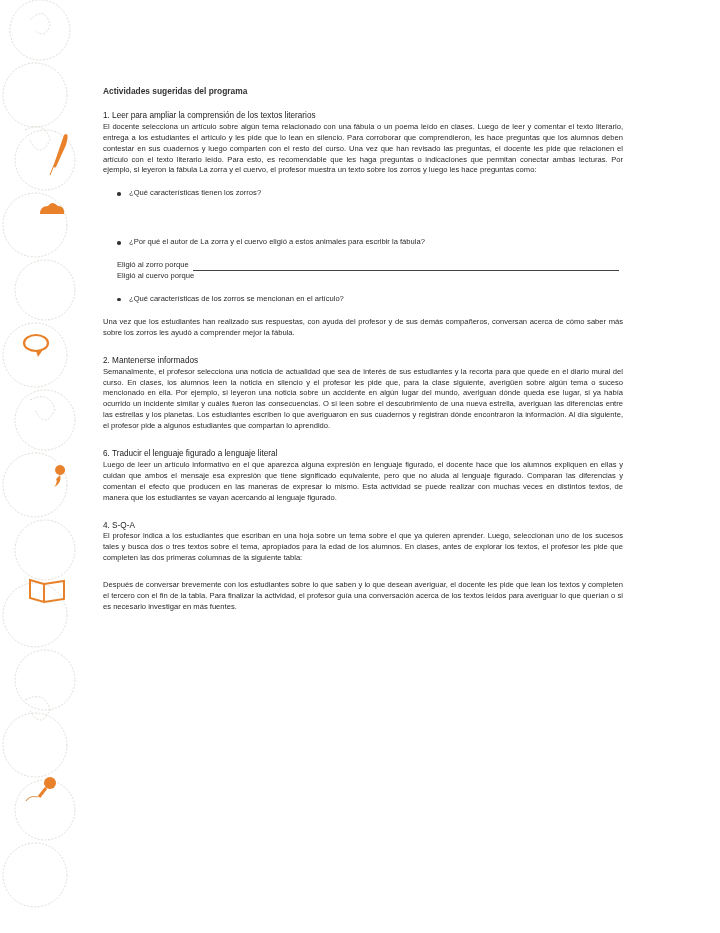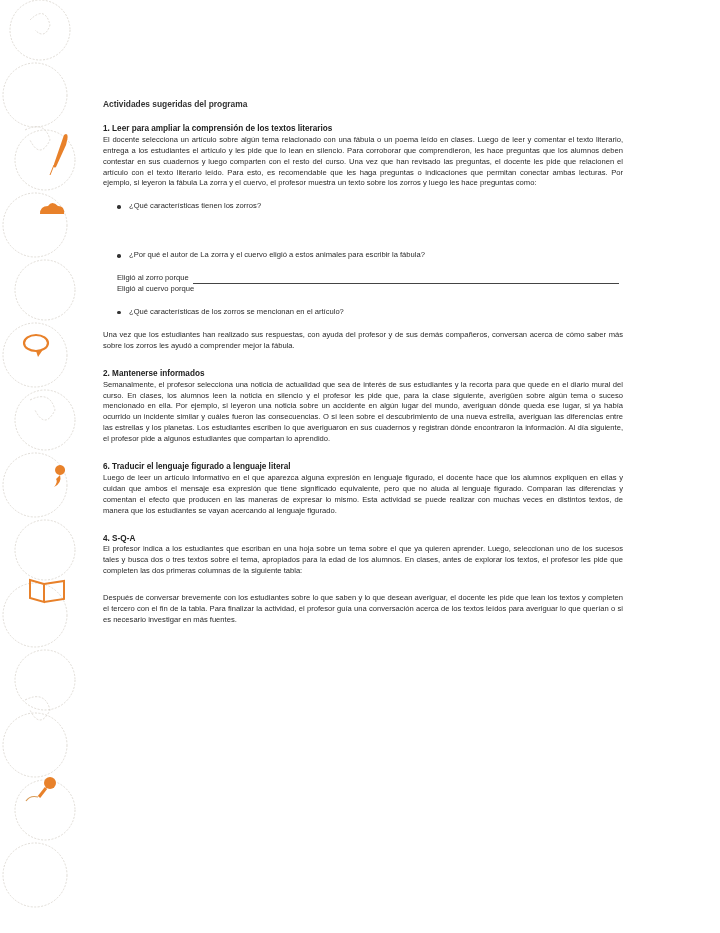--- a/index.html
+++ b/index.html
@@ -6,28 +6,28 @@
   body {
     width: 720px; height: 933px; position: relative; overflow: hidden;
     background: #ffffff;
     font-family: "Liberation Sans", sans-serif;
     color: #2a2a2a;
   }
   .margin-deco {
     position: absolute; left: 0; top: 0; width: 92px; height: 933px;
   }
   .page {
-    position: absolute; left: 103px; top: 99px; width: 520px;
+    position: absolute; left: 103px; top: 86px; width: 520px;
     font-size: 7.6px; line-height: 10.9px;
   }
   .doc-title {
     font-weight: bold; font-size: 8.4px; margin: 0 0 14px 0; color: #333;
   }
   .section-title {
-    font-weight: bold; font-size: 8.2px; margin: 0; color: #222;
+    font-weight: normal; font-size: 8.2px; margin: 0; color: #222;
   }
   p { margin: 0; text-align: justify; }
   .section { margin-bottom: 17px; }
   ul.qlist { list-style: none; margin: 12px; padding: 0; }
   ul.qlist li { position: relative; padding-left: 14px; }
   ul.qlist li::before {
     content: ""; position: absolute; left: 2px; top: 4px; width: 3.5px; height: 3.5px;
     background: #333; border-radius: 50%;
   }
   .gap { height: 14px; }

